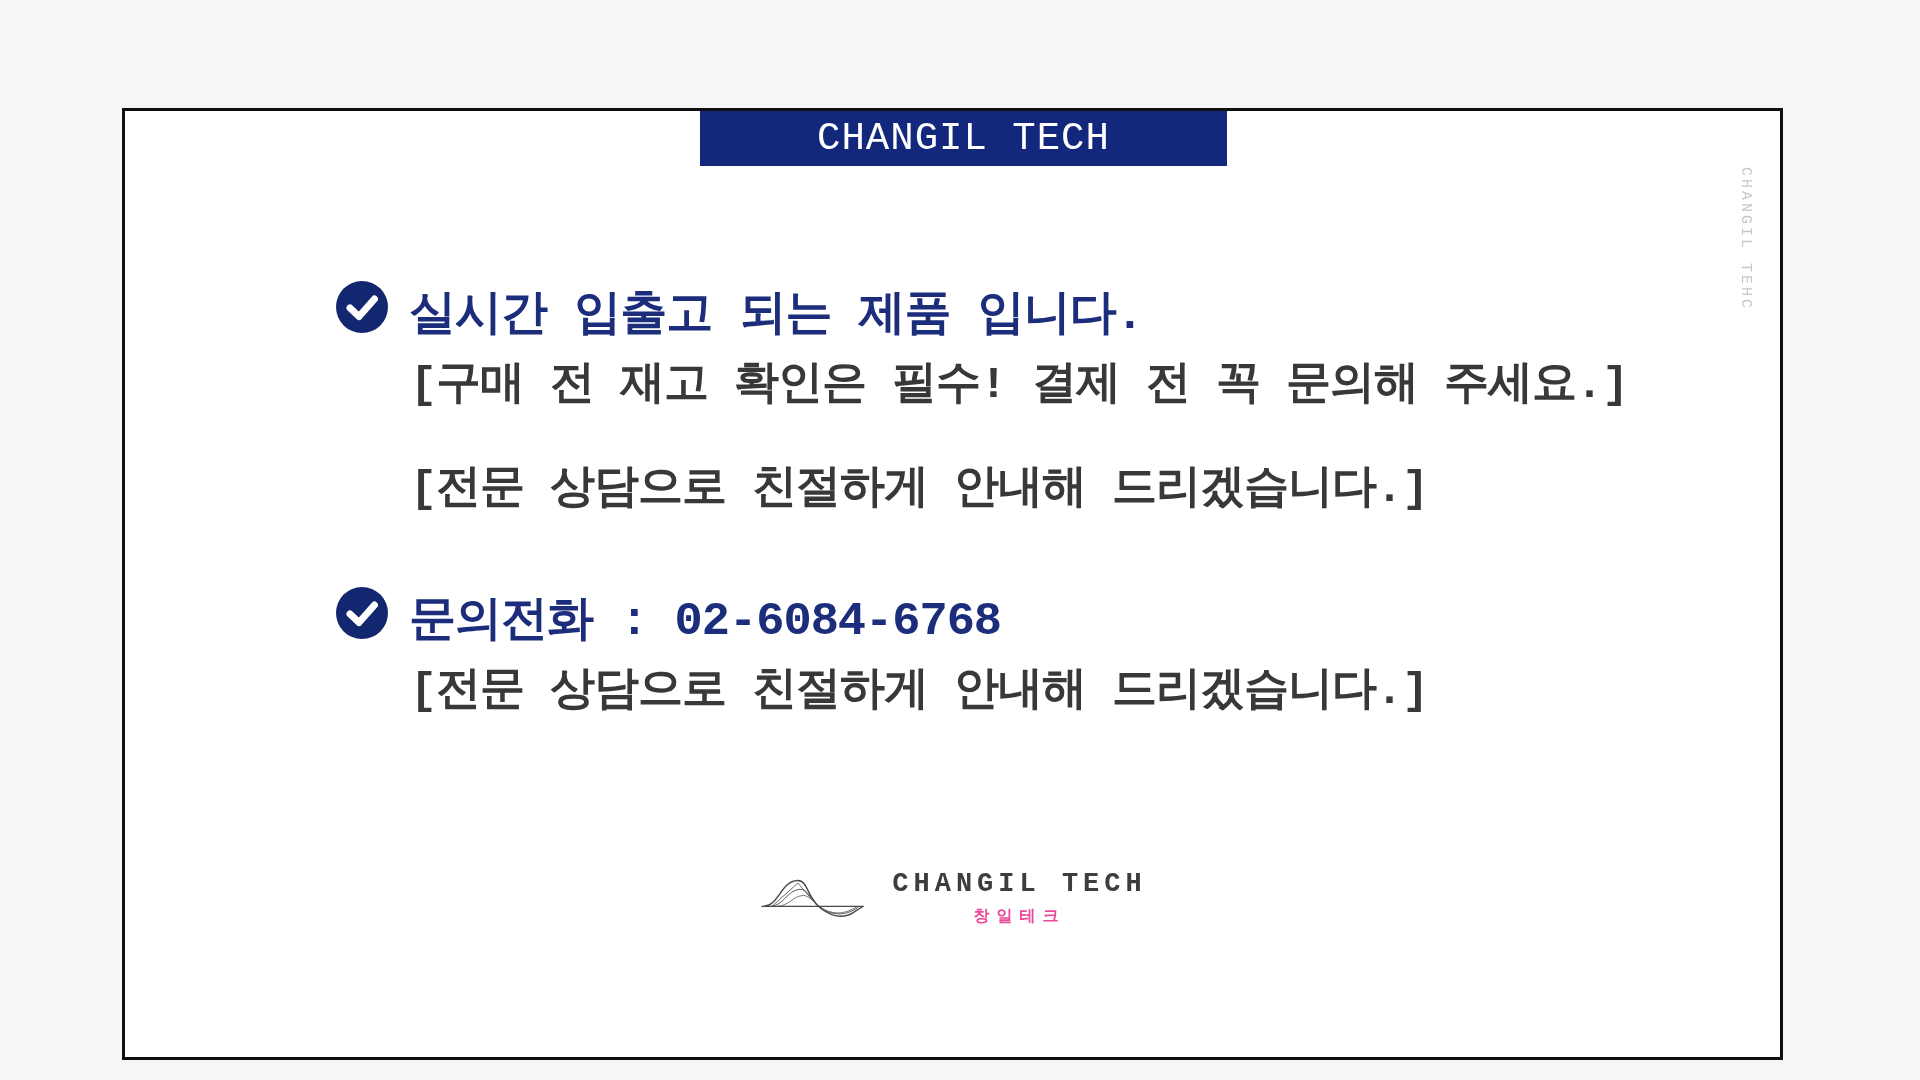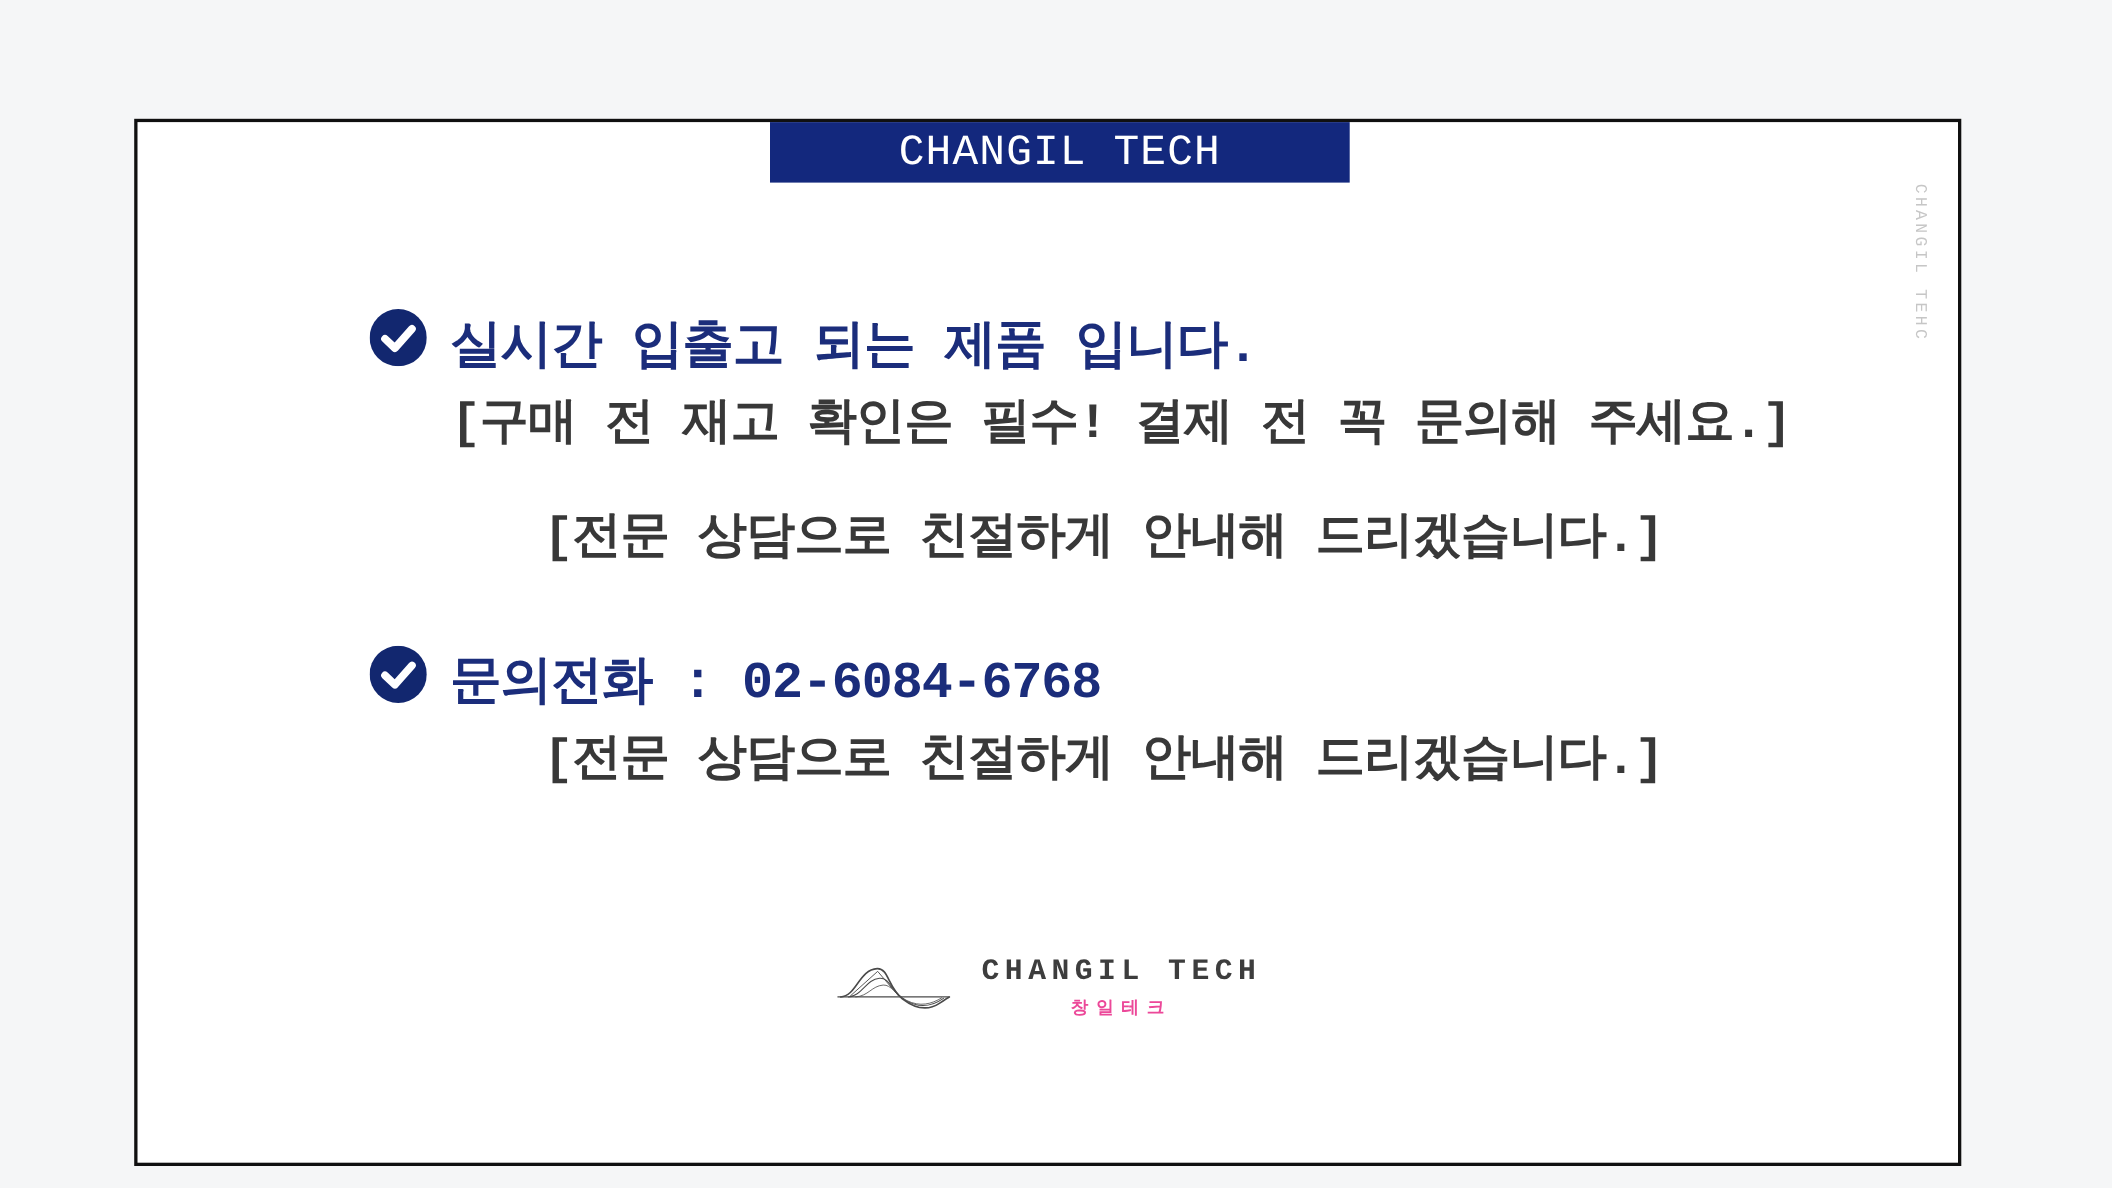--- a/index.html
+++ b/index.html
@@ -66,21 +66,20 @@
     margin-left: 74px;
     margin-top: 13px;
   }
   .sub {
     font-size: 45px;
     font-weight: 700;
     color: #383838;
     letter-spacing: -1px;
     line-height: 58px;
     white-space: nowrap;
-    text-align: center;
   }
   
   .logo-row {
     position: absolute;
     left: 0; right: 0;
     top: 752px;
     display: flex;
     align-items: center;
     justify-content: center;
     gap: 26px;

